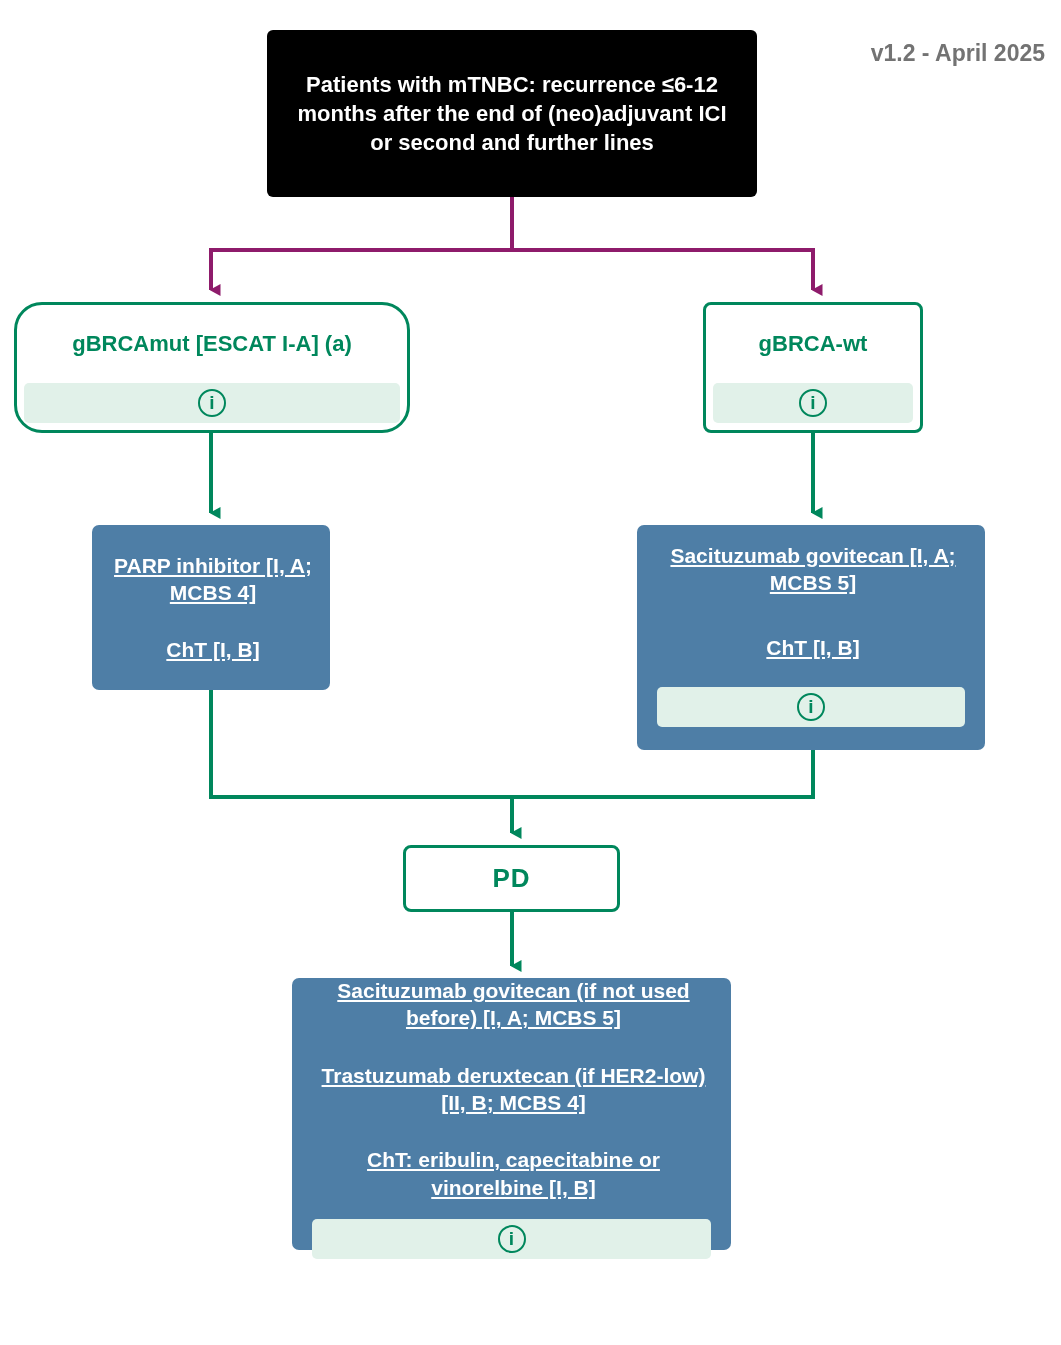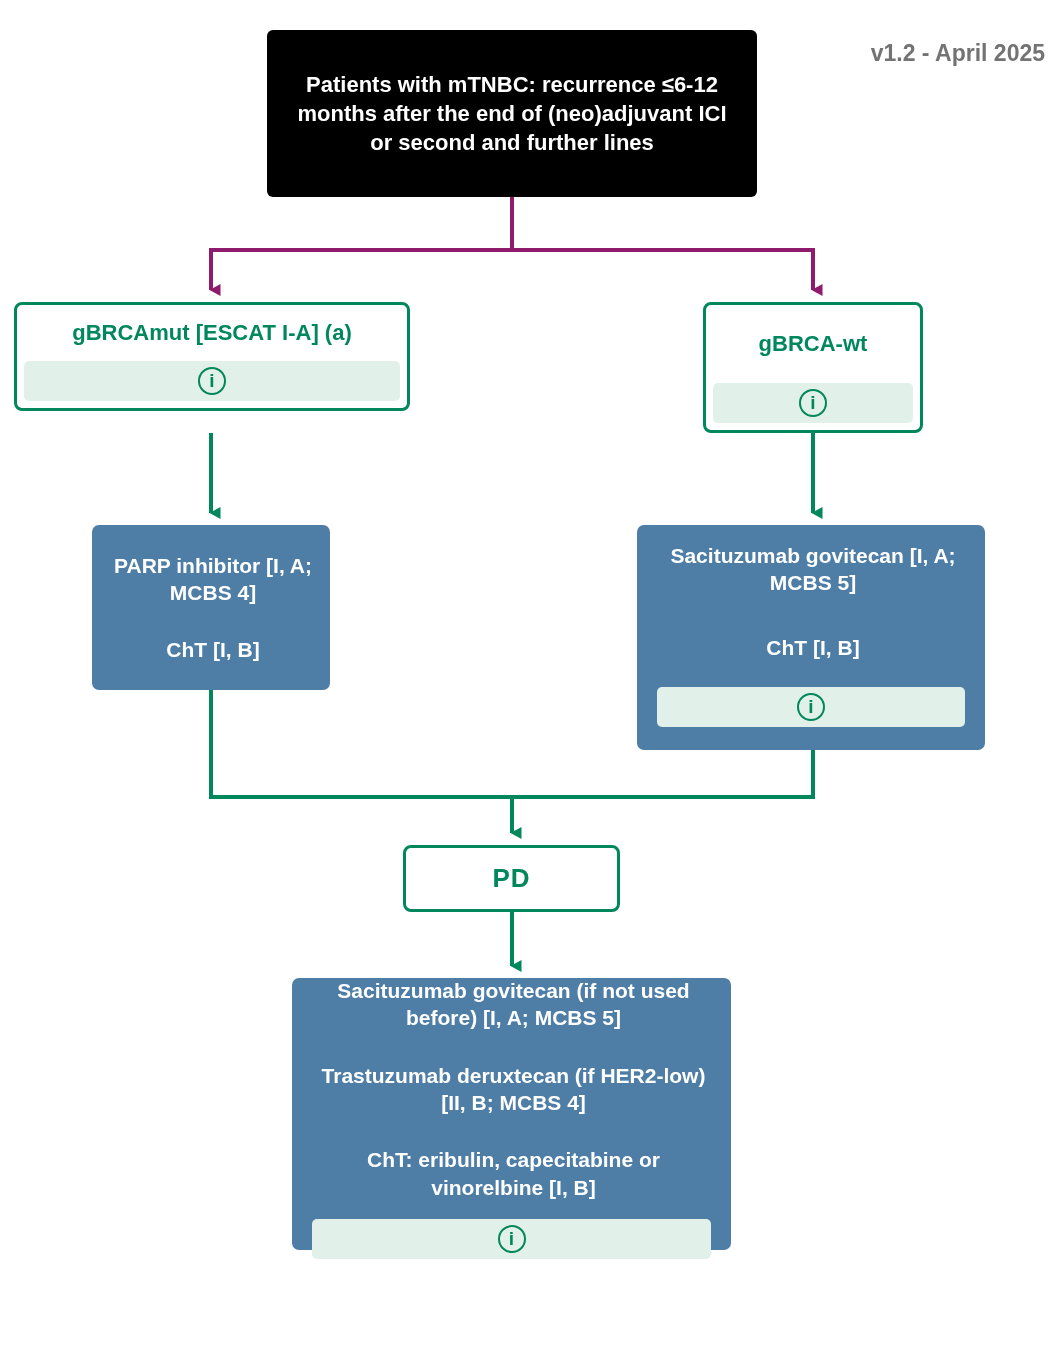--- a/index.html
+++ b/index.html
@@ -50,21 +50,21 @@
     background:#4E7EA6;
     color:#ffffff;
     font-weight:bold;
     font-size:21px;
     line-height:1.3;
     display:flex;flex-direction:column;
     justify-content:center;
     padding:14px 12px;
     border-radius:7px;
   }
-  .node-blue .para{margin:0 0 0 4px;padding:4px 6px;}
+  .node-blue .para{margin:0 0 0 4px;padding:4px 6px;text-decoration:underline;}
   .node-blue .para + .para{margin-top:22px;}
   .info-strip{
     background:#E1F1E9;
     border-radius:5px;
     margin:0 7px 7px 7px;
     height:40px;
     min-height:40px;
     display:flex;align-items:center;justify-content:center;
     flex:0 0 auto;
   }
@@ -124,21 +124,21 @@
 
     <path d="M512 912 V 966" stroke="#00875C" stroke-width="4" fill="none" marker-end="url(#arrowGreen)"></path>
   </svg>
 
   <div class="version-label">v1.2 - April 2025</div>
 
   <div class="node node-purple" style="left:267px;top:30px;width:490px;height:167px;">
     <span>Patients with mTNBC: recurrence ≤6-12 months after the end of (neo)adjuvant ICI or second and further lines</span>
   </div>
 
-  <div class="node node-outline" style="left:14px;top:302px;width:396px;height:109px;">
+  <div class="node node-outline" style="left:14px;top:302px;width:396px;height:131px;border-radius:28px;">
     <div class="label-area">gBRCAmut [ESCAT I-A] (a)</div>
     <div class="info-strip">
       <div class="info-icon">
         <span>i</span>
       </div>
     </div>
   </div>
 
   <div class="node node-outline" style="left:703px;top:302px;width:220px;height:131px;">
     <div class="label-area">gBRCA-wt</div>

